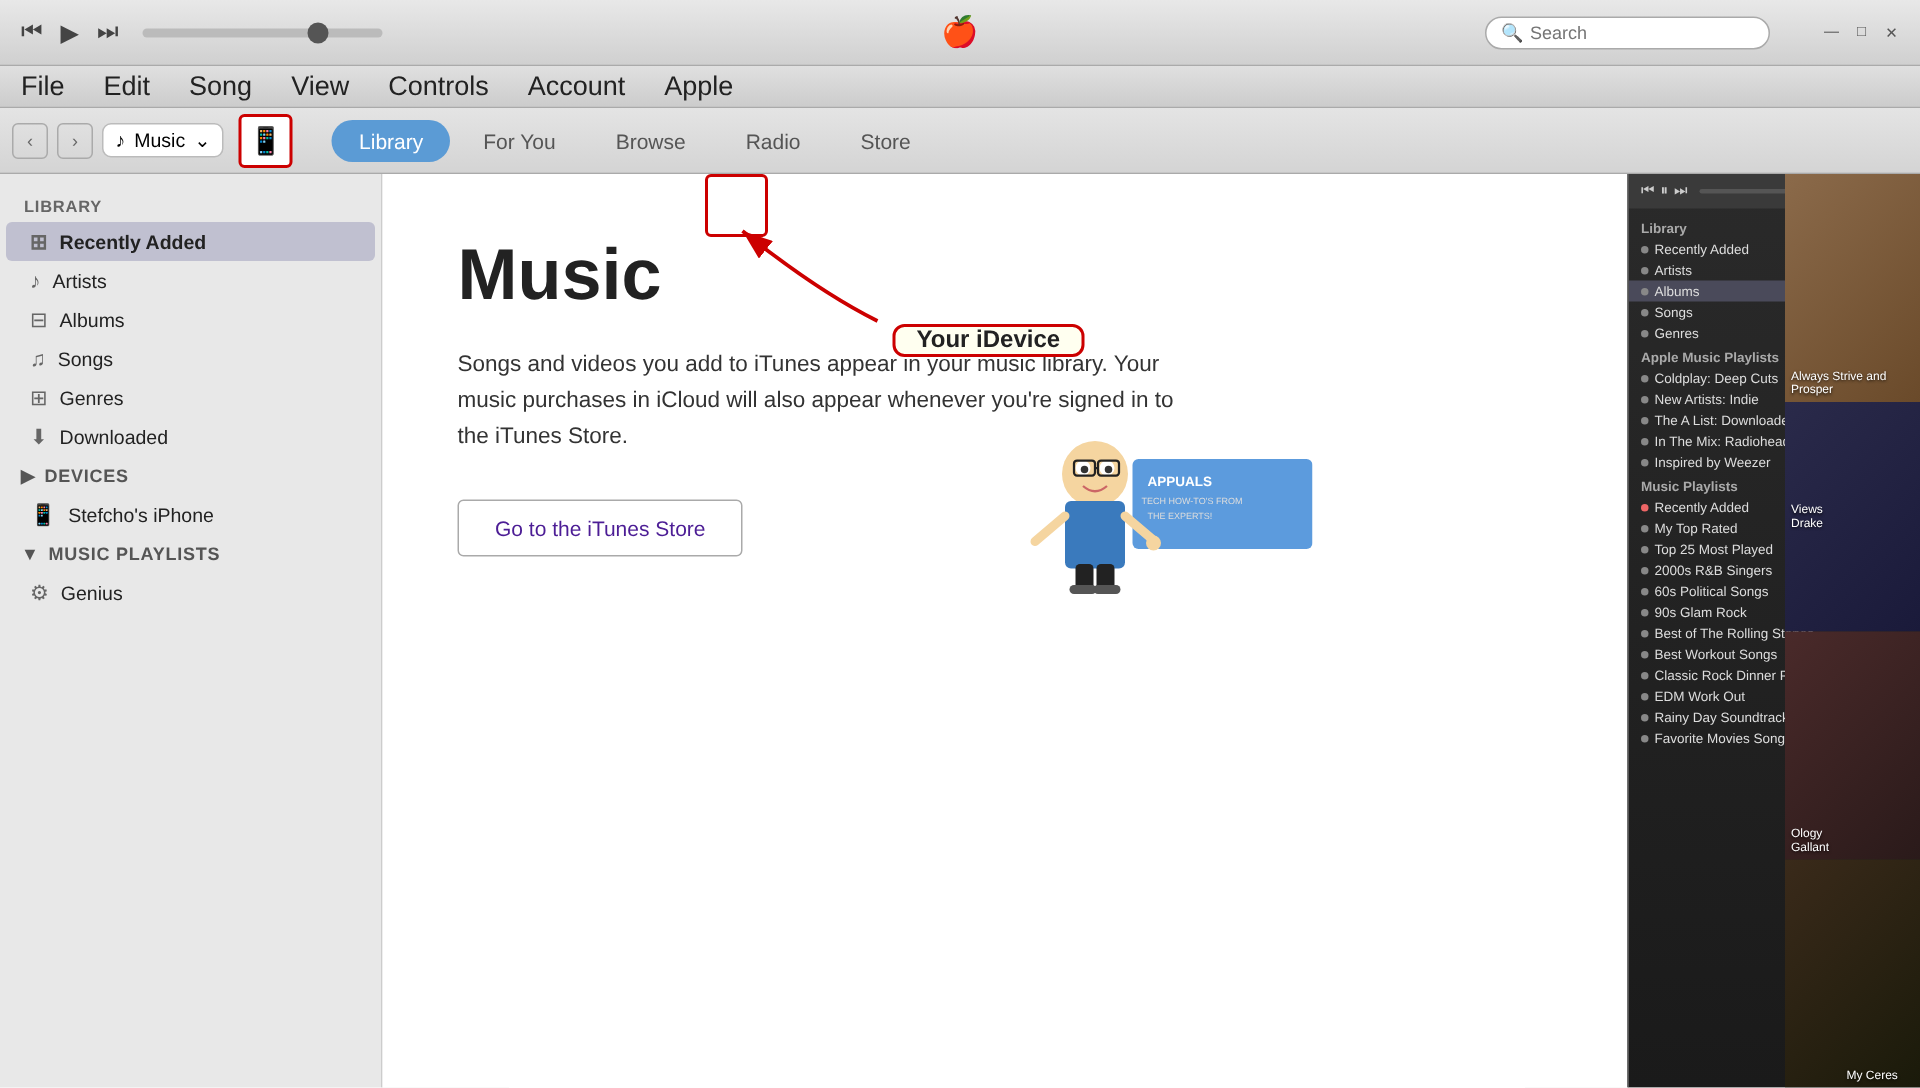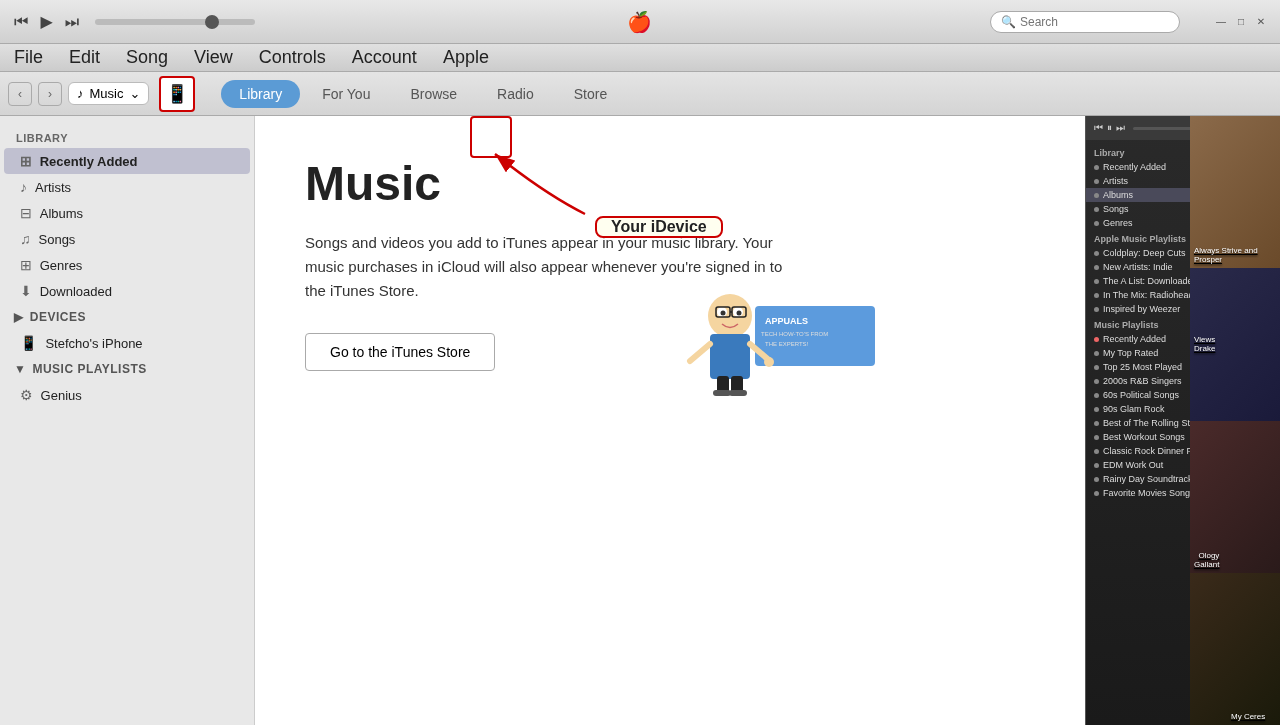--- a/index.html
+++ b/index.html
@@ -263,21 +263,21 @@
       max-width: 500px;
       margin-bottom: 30px;
     }
 
     #itunes-store-btn {
       display: inline-block;
       padding: 10px 24px;
       border: 1px solid #aaa;
       border-radius: 4px;
       font-size: 14px;
-      color: #000000;
+      color: #4c1d95;
       background: white;
       cursor: pointer;
     }
 
     
     #device-annotation {
       position: absolute;
       top: 46px;
       left: 240px;
     }
@@ -344,21 +344,20 @@
       top: 0;
       width: 80px;
       height: 100%;
       display: flex;
       flex-direction: column;
     }
     .album-thumb {
       flex: 1;
       overflow: hidden;
       position: relative;
-      text-decoration: underline;
     }
 
     
     .red-arrow-container {
       position: absolute;
       top: 48px;
       left: 230px;
       pointer-events: none;
     }
 
@@ -647,20 +646,20 @@
   </div>
 
   <div id="album-strip" style="position:absolute;right:0;top:116px;width:90px;height:609px;display:flex;flex-direction:column;overflow:hidden;">
     <div class="album-thumb" style="flex:1;background:linear-gradient(135deg,#8b6a4a,#6a4a2a);position:relative;display:flex;align-items:flex-end;padding:4px;">
       <span style="font-size:8px;color:white;text-shadow:0 1px 2px rgba(0,0,0,0.8);">Always Strive and<br>Prosper</span>
     </div>
     <div class="album-thumb" style="flex:1;background:linear-gradient(135deg,#2a2a4a,#1a1a3a);position:relative;display:flex;align-items:center;padding:4px;">
       <span style="font-size:8px;color:white;text-shadow:0 1px 2px rgba(0,0,0,0.8);">Views<br>Drake</span>
     </div>
     <div class="album-thumb" style="flex:1;background:linear-gradient(135deg,#4a2a2a,#2a1a1a);position:relative;display:flex;align-items:flex-end;padding:4px;">
-      <span style="font-size:8px;color:white;text-shadow:0 1px 2px rgba(0,0,0,0.8);text-align:right;">Ology<br>Gallant</span>
+      <span style="font-size:8px;color:white;text-shadow:0 1px 2px rgba(0,0,0,0.8);">Ology<br>Gallant</span>
     </div>
     <div class="album-thumb" style="flex:1;background:linear-gradient(135deg,#3a2a1a,#1a1a0a);position:relative;display:flex;align-items:flex-end;padding:4px;">
       <span style="font-size:8px;color:white;text-shadow:0 1px 2px rgba(0,0,0,0.8);padding-left:37px;">My Ceres</span>
     </div>
   </div>
 
 </div>
 
 </body></html>

